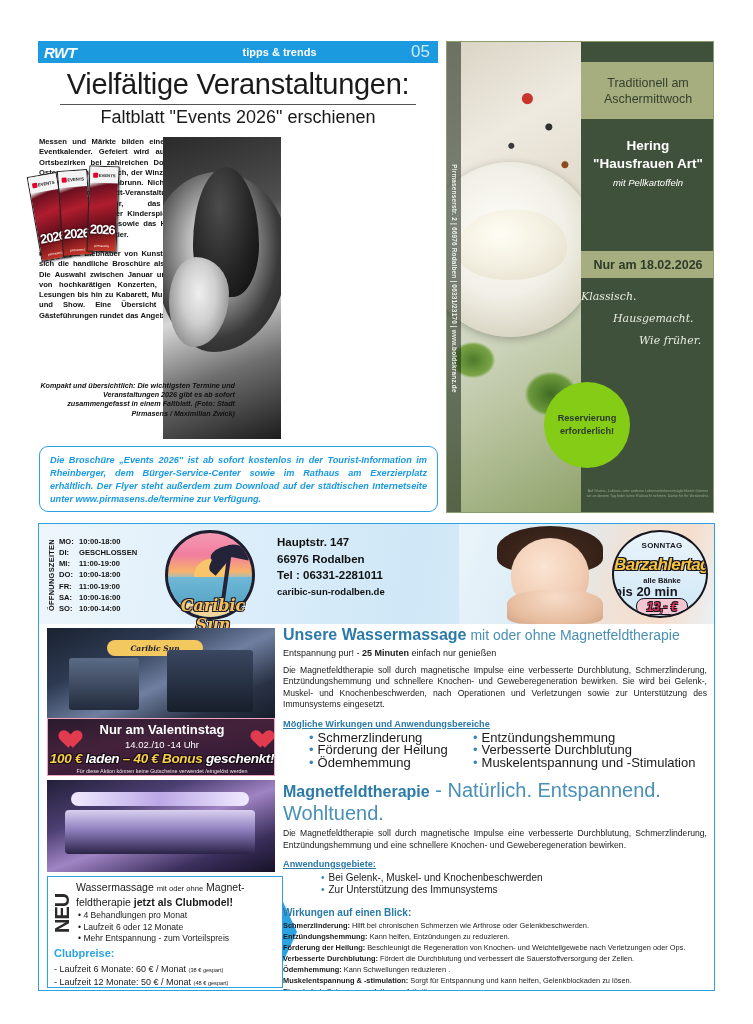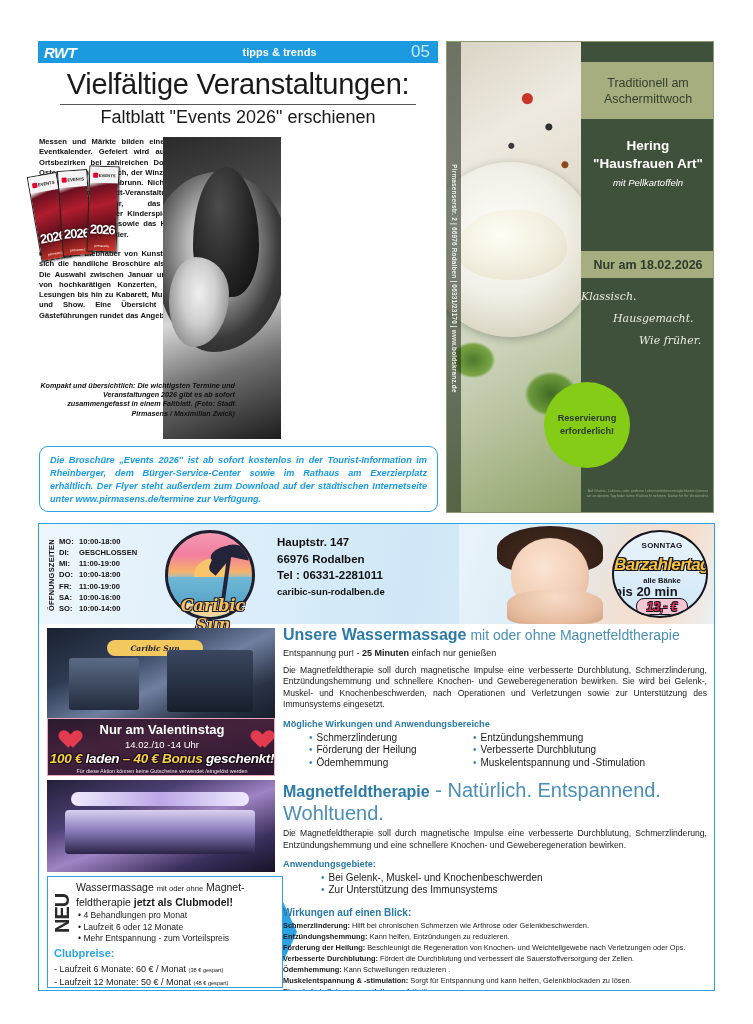--- a/index.html
+++ b/index.html
@@ -405,22 +405,22 @@
 
   
   .massage-col {
     position: absolute; left: 244px; top: 102px; width: 424px;
     color: #1a1a1a;
   }
   .ms-h1 { font-size: 16px; font-weight: bold; color: #2b7aa8; margin-bottom: 3px; }
   .ms-h1 .light { font-weight: 300; color: #4a8fb5; font-size: 14px; }
   .ms-lead { font-size: 9px; line-height: 12px; margin-bottom: 6px; }
   .ms-body { font-size: 8.6px; line-height: 11.4px; text-align: justify; margin-bottom: 8px; }
-  .ms-sub { font-size: 9.2px; color: #2b7aa8; font-weight: bold; margin-bottom: 3px; }
-  .ms-cols { display: flex; font-size: 10px; line-height: 12.5px; margin-bottom: 10px; }
+  .ms-sub { font-size: 9.2px; color: #2b7aa8; font-weight: bold; margin-bottom: 3px; text-decoration: underline; }
+  .ms-cols { display: flex; font-size: 13px; line-height: 12.5px; margin-bottom: 10px; }
   .ms-cols ul { list-style: none; }
   .ms-cols li:before { content: "\2022"; color: #3b86b4; margin-right: 4px; }
   .ms-cols .c1 { width: 180px; padding-left: 26px; }
   .ms-cols .c2 { flex: 1; padding-left: 10px; }
   .ms-h2 { font-size: 16px; font-weight: bold; color: #2b7aa8; margin-bottom: 3px; }
   .ms-h2 .light { font-weight: 300; color: #4a8fb5; font-size: 20px; }
   .ms-list { font-size: 10px; line-height: 12.5px; padding-left: 38px; list-style: none; margin-bottom: 10px; }
   .ms-list li:before { content: "\2022"; color: #3b86b4; margin-right: 4px; }
   .ms-glance-title { font-size: 10px; color: #2b7aa8; font-weight: bold; margin-bottom: 2px; }
   .ms-glance { font-size: 7.4px; line-height: 11px; }

